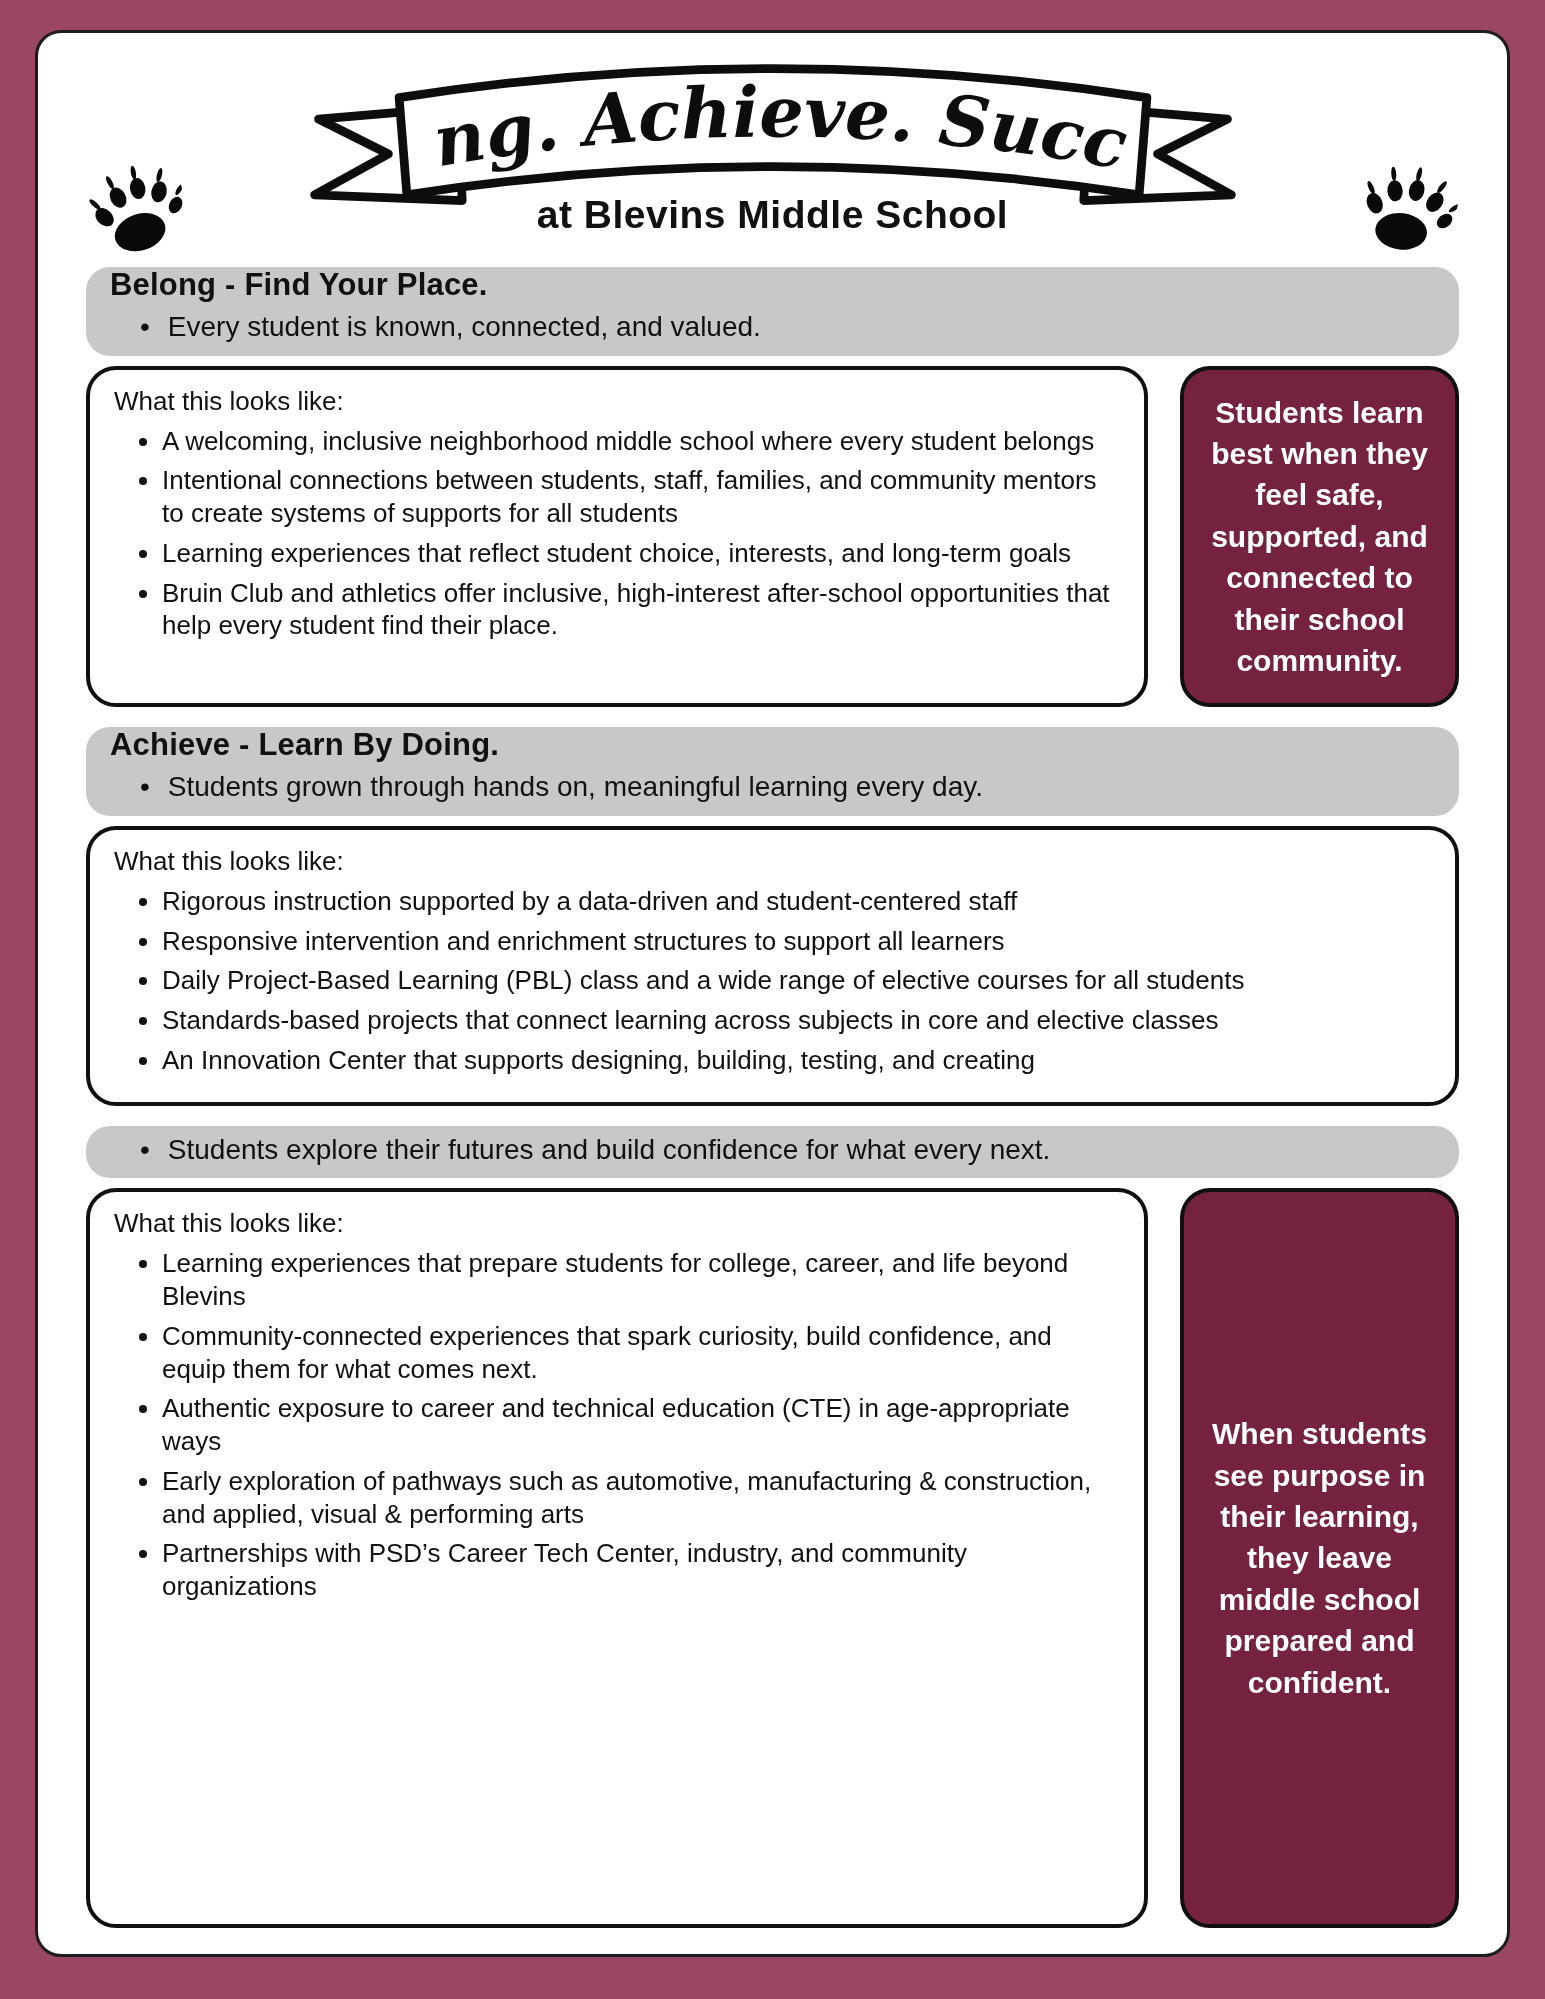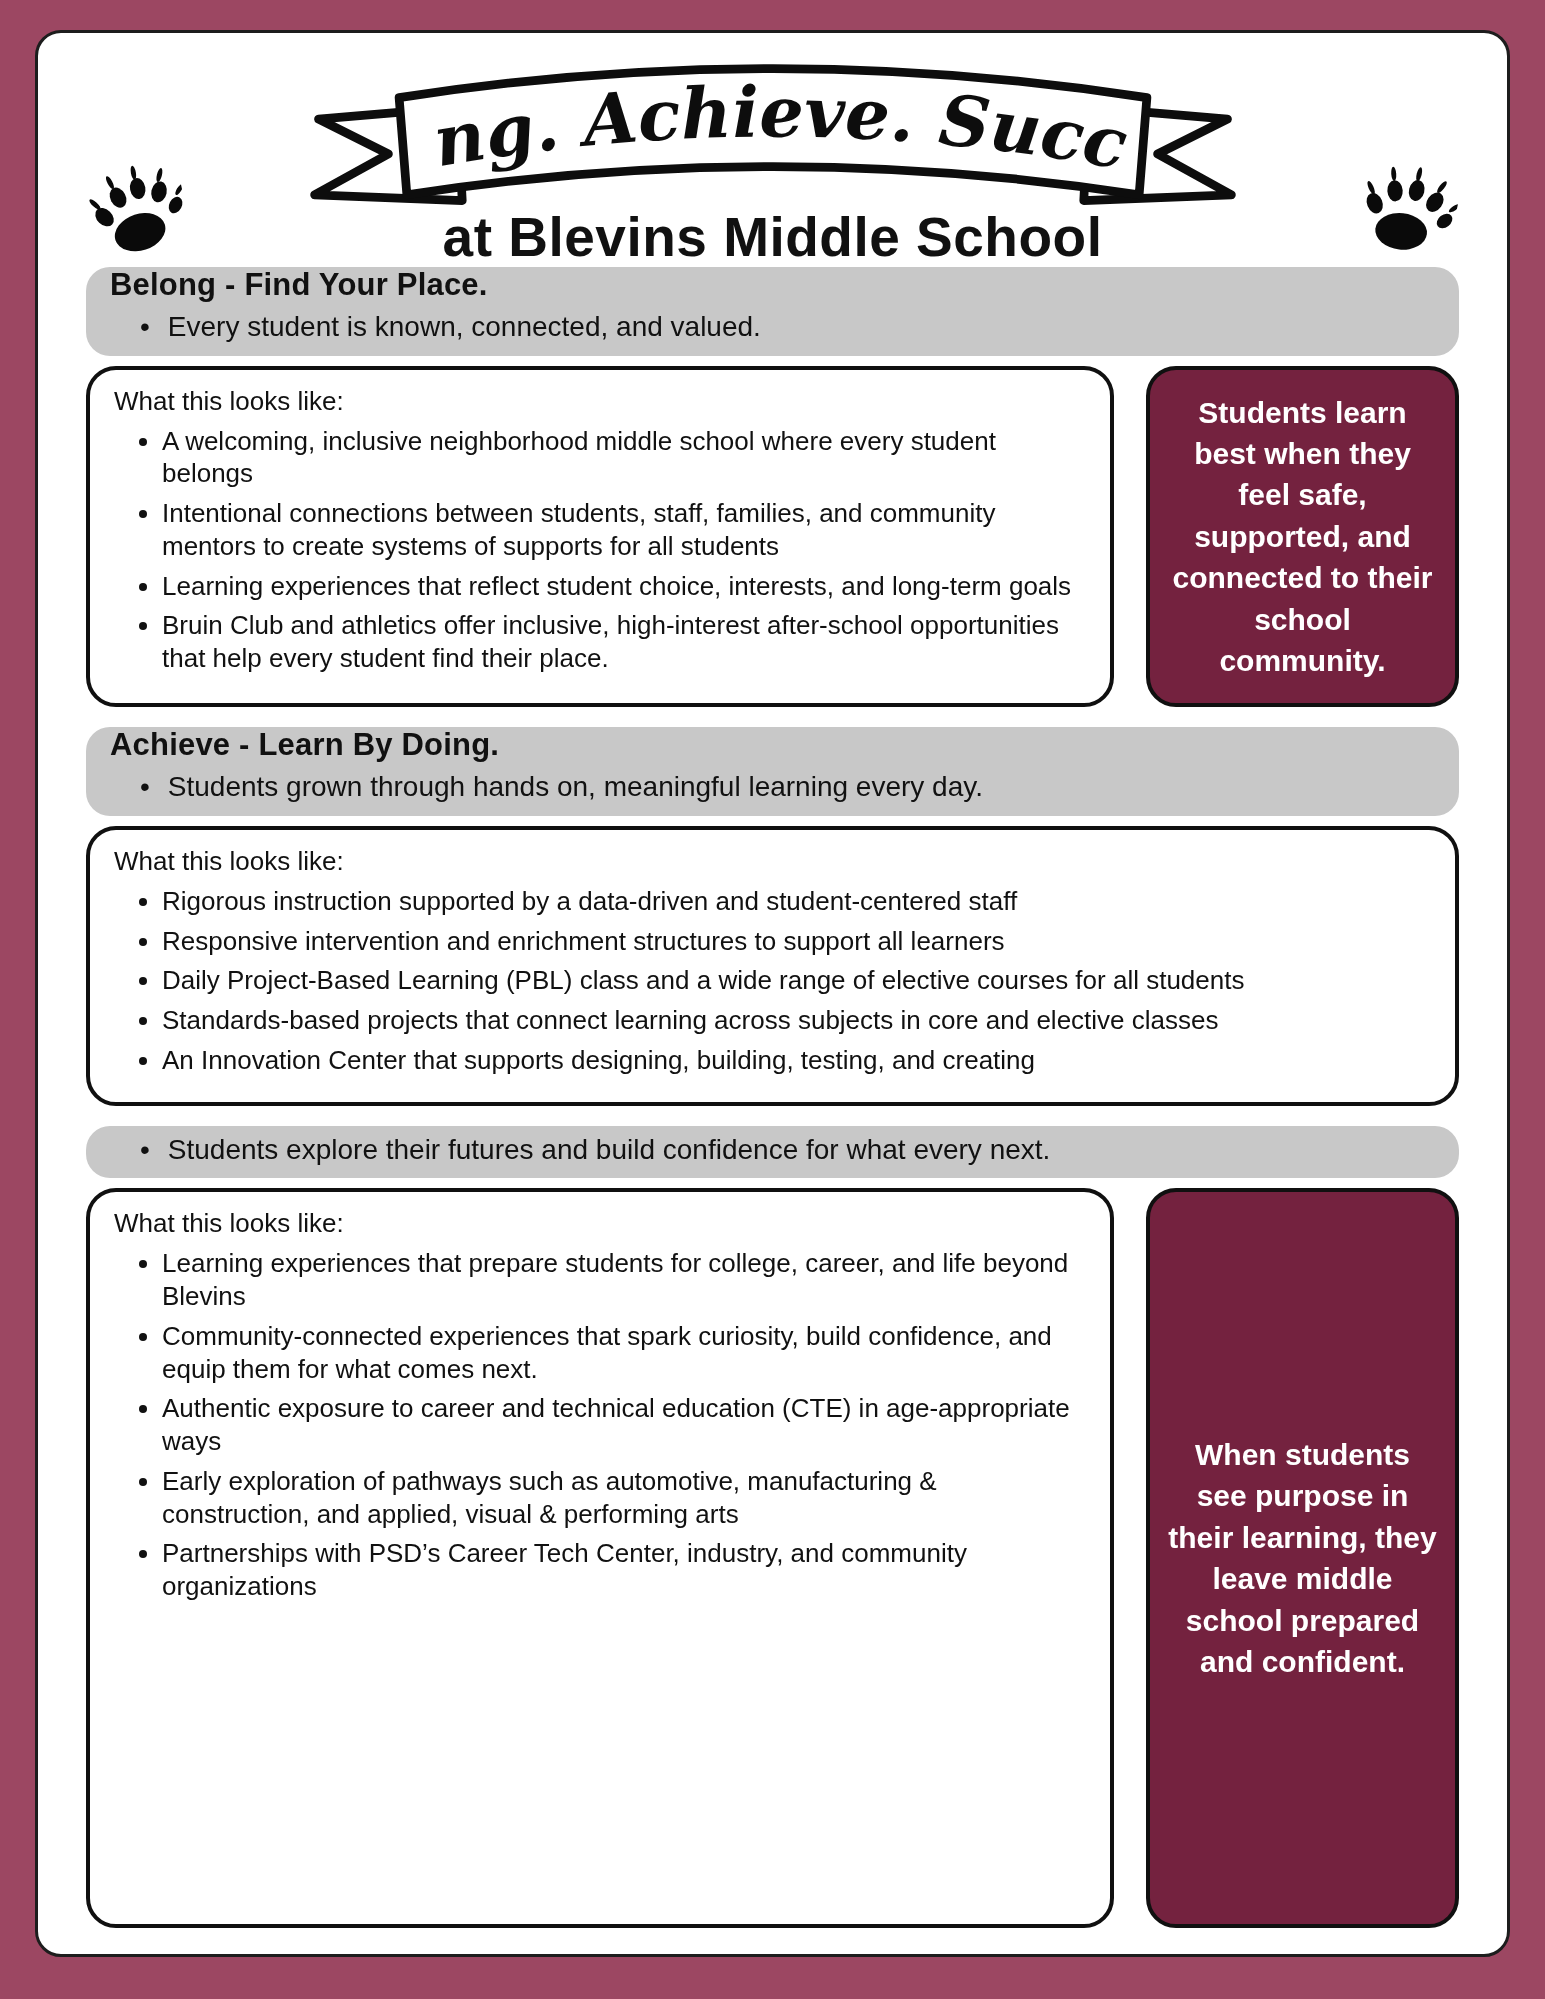--- a/index.html
+++ b/index.html
@@ -16,22 +16,22 @@
     display:flex; flex-direction:column; overflow:hidden;
   }
   
   .header { position:relative; height:216px; flex:none; }
   .banner { position:absolute; left:50%; transform:translateX(-50%); top:2px; width:1010px; height:180px; }
   .banner-script {
     font-family:"DejaVu Serif", serif; font-style:italic; font-weight:700;
     font-size:72px; fill:#0d0d0d;
   }
   .banner-subtitle {
-    position:absolute; left:50%; transform:translateX(-50%); top:160px;
-    font-size:55px; font-weight:800; white-space:nowrap; letter-spacing:.5px; z-index:3;text-align:right;
+    position:absolute; left:50%; transform:translateX(-50%); top:148px;
+    font-size:39px; font-weight:800; white-space:nowrap; letter-spacing:.5px; z-index:3;text-align:right;
   }
   .paw { position:absolute; width:96px; height:96px; top:120px; }
   .paw.left  { left:4px;  transform:rotate(-12deg); }
   .paw.right { right:4px; transform:rotate(12deg); }
   
   .content { flex:1; display:flex; flex-direction:column; gap:20px; margin-top:6px; }
   .section { display:flex; flex-direction:column; gap:10px; }
   .section:last-child { flex:1; }
   .section:last-child .boxes-row { flex:1; }
   .gray-bar {
@@ -43,21 +43,21 @@
   .gray-sub .dot { margin:0 18px 0 30px; }
   .boxes-row { display:flex; gap:32px; align-items:stretch; }
   .wbox {
     flex:1; background:#ffffff; border:4px solid #101010; border-radius:30px;
     padding:16px 24px 18px 24px; box-sizing:border-box;
   }
   .wbox-heading { font-size:26px; }
   .wbox ul { margin:8px 0 0 0; padding-left:48px; }
   .wbox li { font-size:26px; line-height:1.26; margin-bottom:7px; }
   .callout {
-    width:313px; flex:none; box-sizing:border-box;
+    width:279px; flex:none; box-sizing:border-box;
     background: var(--callout, #74223f);
     border:4px solid #101010; border-radius:30px; color:#ffffff;
     display:flex; align-items:center; justify-content:center;
     text-align:center; padding:22px 18px;
   }
   .callout-text { font-size:30px; font-weight:700; line-height:1.38; }
 </style>
 </head>
 <body>
 

